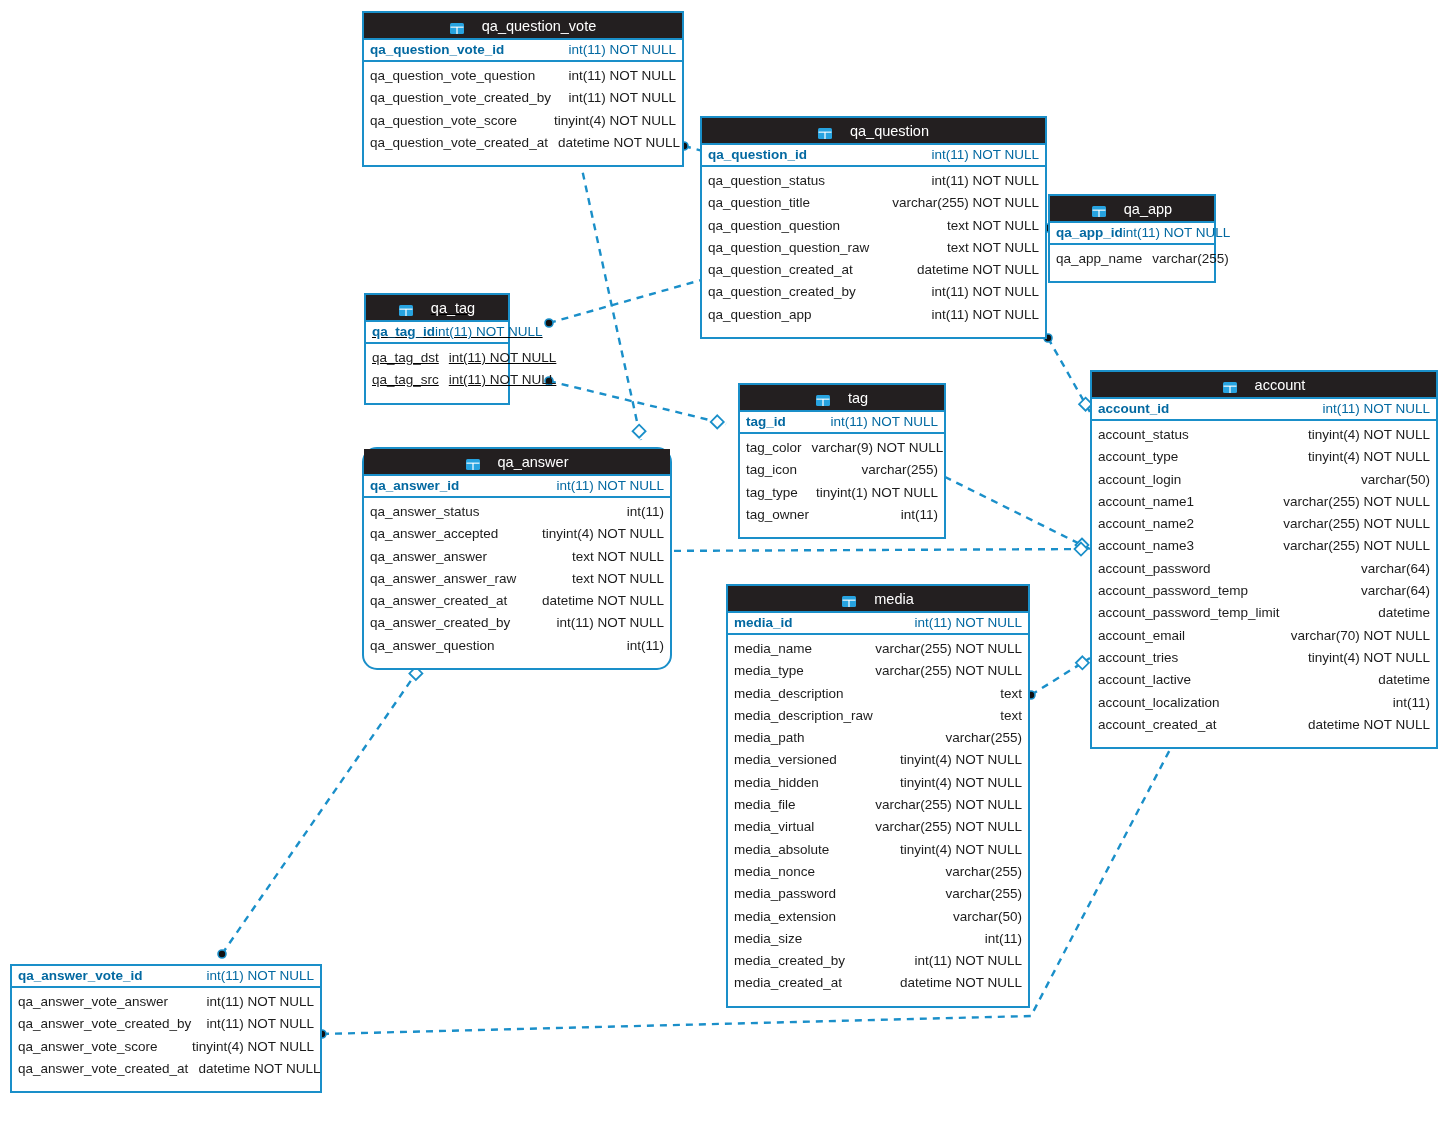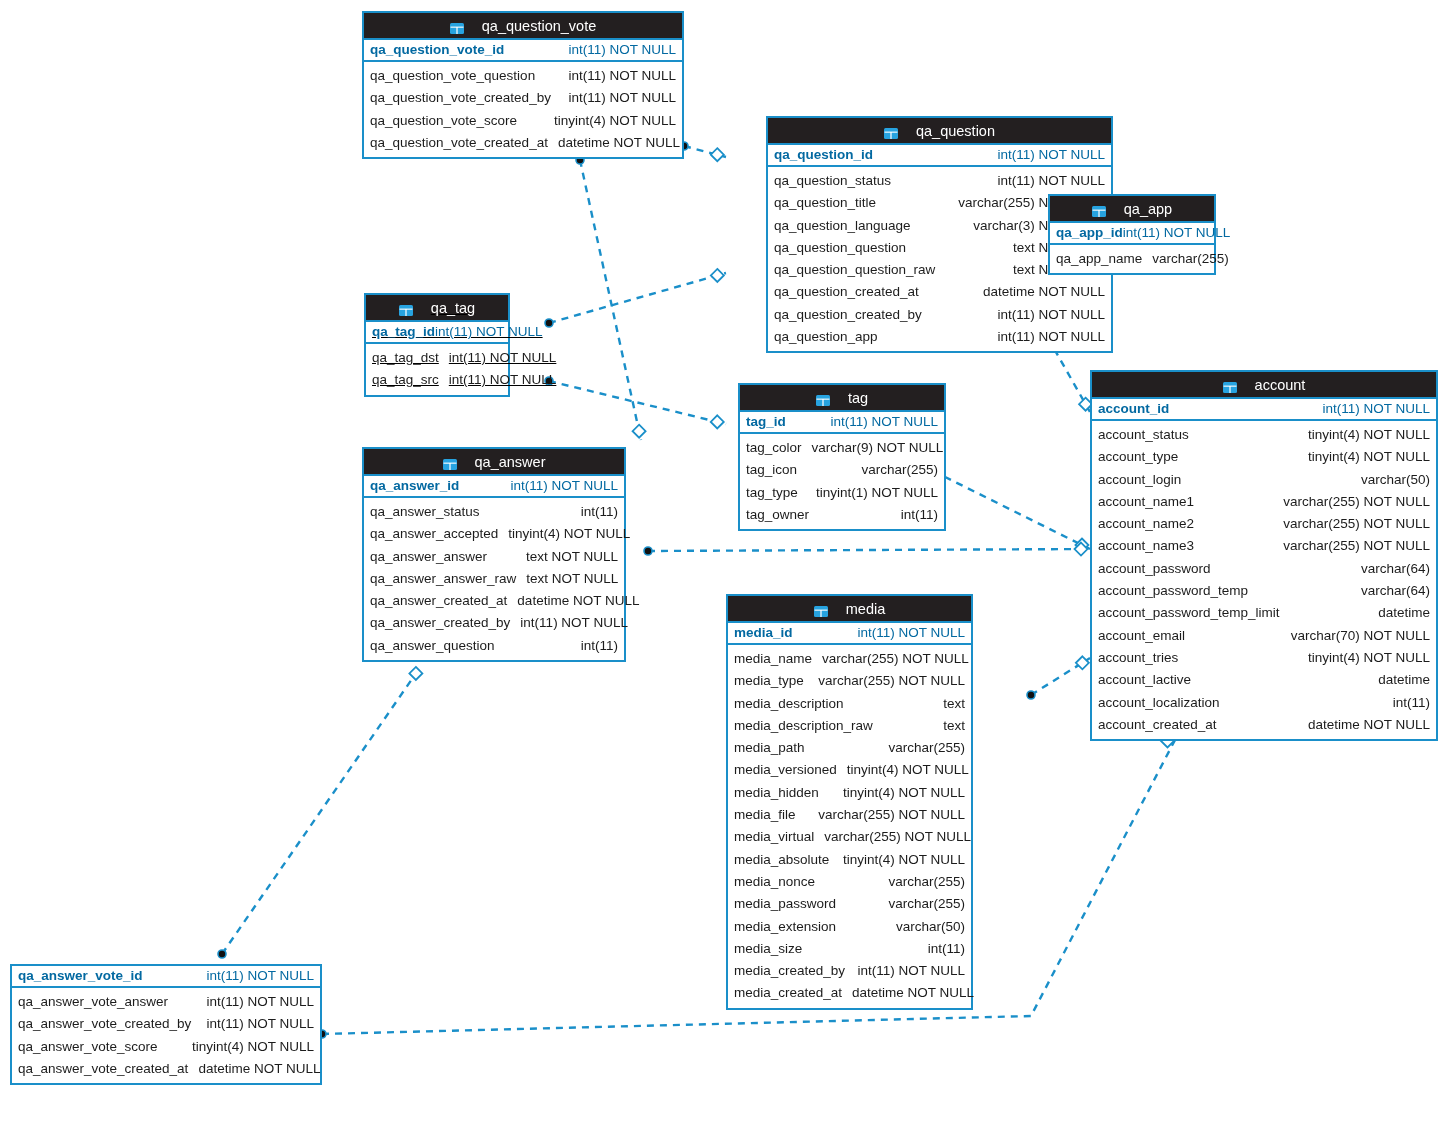--- a/index.html
+++ b/index.html
@@ -9,21 +9,21 @@
   .tbl{position:absolute;background:#ffffff;border:2px solid #1a8fc9;box-sizing:border-box;z-index:5;}
   .tbl-head{background:#231f20;color:#ffffff;font-size:14.5px;height:25px;
             display:flex;align-items:center;justify-content:center;gap:18px;
             border-bottom:2px solid #1a8fc9;}
   .tbl-icon{display:inline-block;width:14px;height:11px;position:relative;top:1px;}
   .pk-row{display:flex;justify-content:space-between;align-items:center;
           padding:2px 6px 3px 6px;font-size:13.5px;color:#0369a1;
           border-bottom:2px solid #1a8fc9;white-space:nowrap;}
   .pk-row .col{font-weight:bold;}
   .pk-row .typ{font-weight:normal;}
-  .rows{padding:3px 0 3px 0;}
+  .rows{padding:3px 0 11px 0;}
   .row{display:flex;justify-content:space-between;align-items:center;
        padding:0px 6px;font-size:13.5px;line-height:22.3px;color:#1c1c1c;white-space:nowrap;}
   .row .col{padding-right:10px;}
 </style>
 </head>
 <body>
 
 <div id="canvas">
 
   <svg id="wires" viewBox="0 0 1445 1122" xmlns="http://www.w3.org/2000/svg">
@@ -110,45 +110,41 @@
           <div class="row">
             <span class="col">qa_question_vote_score</span>
             <span>tinyint(4) NOT NULL</span>
           </div>
           <div class="row">
             <span class="col">qa_question_vote_created_at</span>
             <span>datetime NOT NULL</span>
           </div>
         </div>
       </div>
-      <div class="tbl" style="left: 766px; top: 116px; width: 347px; text-align: center;">
+      <div class="tbl" style="left: 700px; top: 116px; width: 347px; text-align: center;">
         <div class="tbl-head">
           <span class="tbl-icon"><svg viewBox="0 0 14 11" width="14" height="11">
               <rect x="0" y="0" width="14" height="11" rx="1.5" fill="#27a3e0"></rect>
               <rect x="0.5" y="3.6" width="13" height="1.1" fill="#ffffff"></rect>
               <rect x="6.4" y="4" width="1.2" height="7" fill="#ffffff"></rect>
             </svg></span>
           <span>qa_question</span>
         </div>
         <div class="pk-row">
           <span class="col">qa_question_id</span>
           <span class="typ">int(11) NOT NULL</span>
         </div>
         <div class="rows">
           <div class="row">
             <span class="col">qa_question_status</span>
             <span>int(11) NOT NULL</span>
           </div>
           <div class="row">
             <span class="col">qa_question_title</span>
             <span>varchar(255) NOT NULL</span>
-          </div>
-          <div class="row">
-            <span class="col">qa_question_language</span>
-            <span>varchar(3) NOT NULL</span>
           </div>
           <div class="row">
             <span class="col">qa_question_question</span>
             <span>text NOT NULL</span>
           </div>
           <div class="row">
             <span class="col">qa_question_question_raw</span>
             <span>text NOT NULL</span>
           </div>
           <div class="row">
@@ -306,21 +302,21 @@
           <div class="row">
             <span class="col">tag_type</span>
             <span>tinyint(1) NOT NULL</span>
           </div>
           <div class="row">
             <span class="col">tag_owner</span>
             <span>int(11)</span>
           </div>
         </div>
       </div>
-      <div class="tbl" style="left: 362px; top: 447px; width: 264px;">
+      <div class="tbl" style="left: 362px; top: 447px; width: 310px; border-radius: 15px;">
         <div class="tbl-head">
           <span class="tbl-icon"><svg viewBox="0 0 14 11" width="14" height="11">
               <rect x="0" y="0" width="14" height="11" rx="1.5" fill="#27a3e0"></rect>
               <rect x="0.5" y="3.6" width="13" height="1.1" fill="#ffffff"></rect>
               <rect x="6.4" y="4" width="1.2" height="7" fill="#ffffff"></rect>
             </svg></span>
           <span>qa_answer</span>
         </div>
         <div class="pk-row">
           <span class="col">qa_answer_id</span>
@@ -350,21 +346,21 @@
           <div class="row">
             <span class="col">qa_answer_created_by</span>
             <span>int(11) NOT NULL</span>
           </div>
           <div class="row">
             <span class="col">qa_answer_question</span>
             <span>int(11)</span>
           </div>
         </div>
       </div>
-      <div class="tbl" style="left: 726px; top: 584px; width: 247px; margin-top: 10px;">
+      <div class="tbl" style="left: 726px; top: 584px; width: 304px;">
         <div class="tbl-head">
           <span class="tbl-icon"><svg viewBox="0 0 14 11" width="14" height="11">
               <rect x="0" y="0" width="14" height="11" rx="1.5" fill="#27a3e0"></rect>
               <rect x="0.5" y="3.6" width="13" height="1.1" fill="#ffffff"></rect>
               <rect x="6.4" y="4" width="1.2" height="7" fill="#ffffff"></rect>
             </svg></span>
           <span>media</span>
         </div>
         <div class="pk-row">
           <span class="col">media_id</span>

